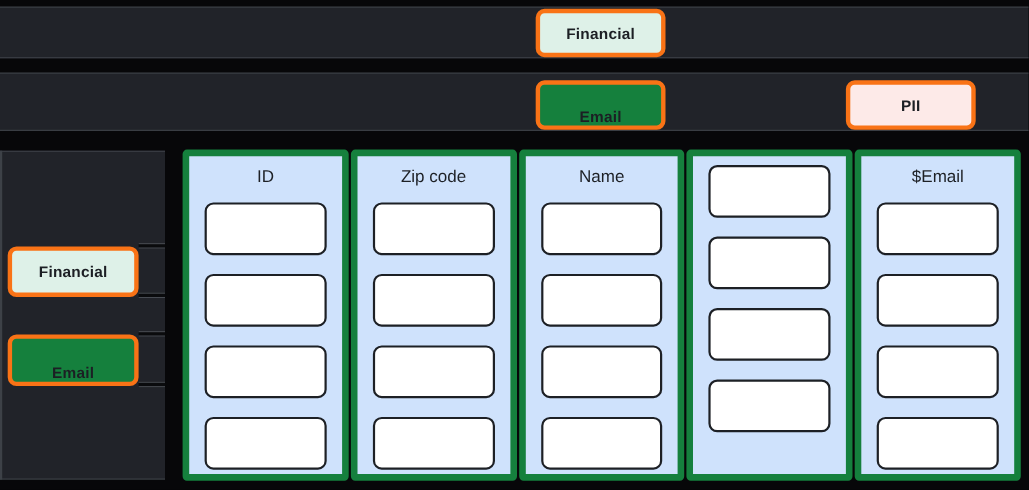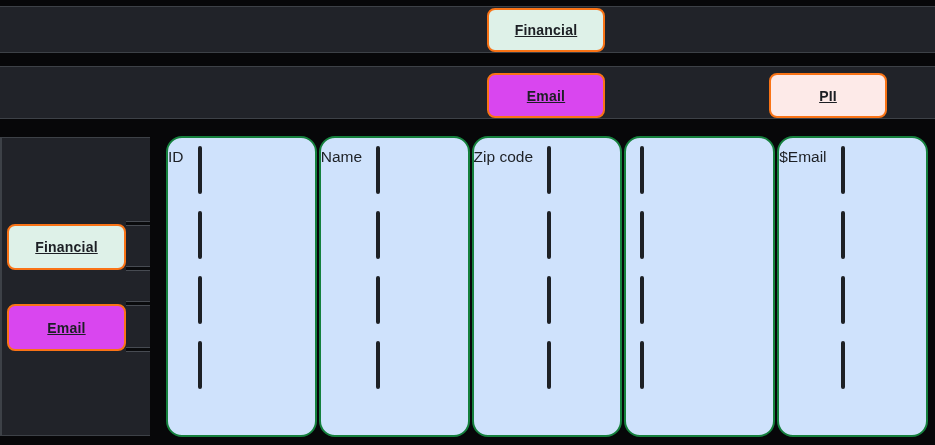--- a/index.html
+++ b/index.html
@@ -19,28 +19,27 @@
     background:#212329;
     border-top:1px solid #3d4147;
     border-bottom:1px solid #3d4147;
   }
   .tax-row-1{top:6px;height:47px;}
   .tax-row-2{top:66px;height:53px;}
 
   
   .tag{
     display:flex;align-items:center;justify-content:center;
-    border:2px solid #f97316;
+    border:4px solid #f97316;
     border-radius:8px;
     font-size:14px;font-weight:bold;color:#1c1f24;
     letter-spacing:.2px;
-    text-decoration:underline;
   }
   .tag-mint{background:#def1e8;}
-  .tag-yellow{background:#d946ef;}
+  .tag-yellow{background:#15803d;align-items:flex-end;}
   .tag-pink{background:#fdeae8;}
 
   .tag-financial-top{left:487px;top:8px;width:118px;height:44px;}
   .tag-email-top{left:487px;top:73px;width:118px;height:45px;}
   .tag-pii-top{left:769px;top:73px;width:118px;height:45px;}
 
   
   .side-panel{
     left:0;top:137px;width:150px;height:299px;
     background:#212329;
@@ -59,23 +58,23 @@
   .tag-email-side{left:7px;top:304px;width:119px;height:47px;}
 
   
   .table-wrap{
     left:166px;top:136px;width:762px;height:301px;
     display:flex;gap:2px;
   }
   .col-card{
     flex:1 1 0;
     background:#cfe2fc;
-    border:2px solid #15803d;
-    border-radius:16px;
-    display:flex;flex-direction:row;
+    border:6px solid #15803d;
+    border-radius:4px;
+    display:flex;flex-direction:column;
     box-sizing:border-box;
   }
   .col-header{
     margin-top:4px;height:30px;line-height:30px;
     text-align:center;
     font-size:15.5px;color:#1d2025;
   }
   .col-cells{
     display:flex;flex-direction:column;gap:17px;
     padding:8px 14px 0 14px;
@@ -123,31 +122,31 @@
     <div class="col-header">ID</div>
     <div class="col-cells">
       <div class="cell"></div>
       <div class="cell"></div>
       <div class="cell"></div>
       <div class="cell"></div>
     </div>
   </div>
 
   <div class="col-card">
-    <div class="col-header">Name</div>
+    <div class="col-header">Zip code</div>
     <div class="col-cells">
       <div class="cell"></div>
       <div class="cell"></div>
       <div class="cell"></div>
       <div class="cell"></div>
     </div>
   </div>
 
   <div class="col-card">
-    <div class="col-header">Zip code</div>
+    <div class="col-header">Name</div>
     <div class="col-cells">
       <div class="cell"></div>
       <div class="cell"></div>
       <div class="cell"></div>
       <div class="cell"></div>
     </div>
   </div>
 
   <div class="col-card">
     <div class="col-cells">

